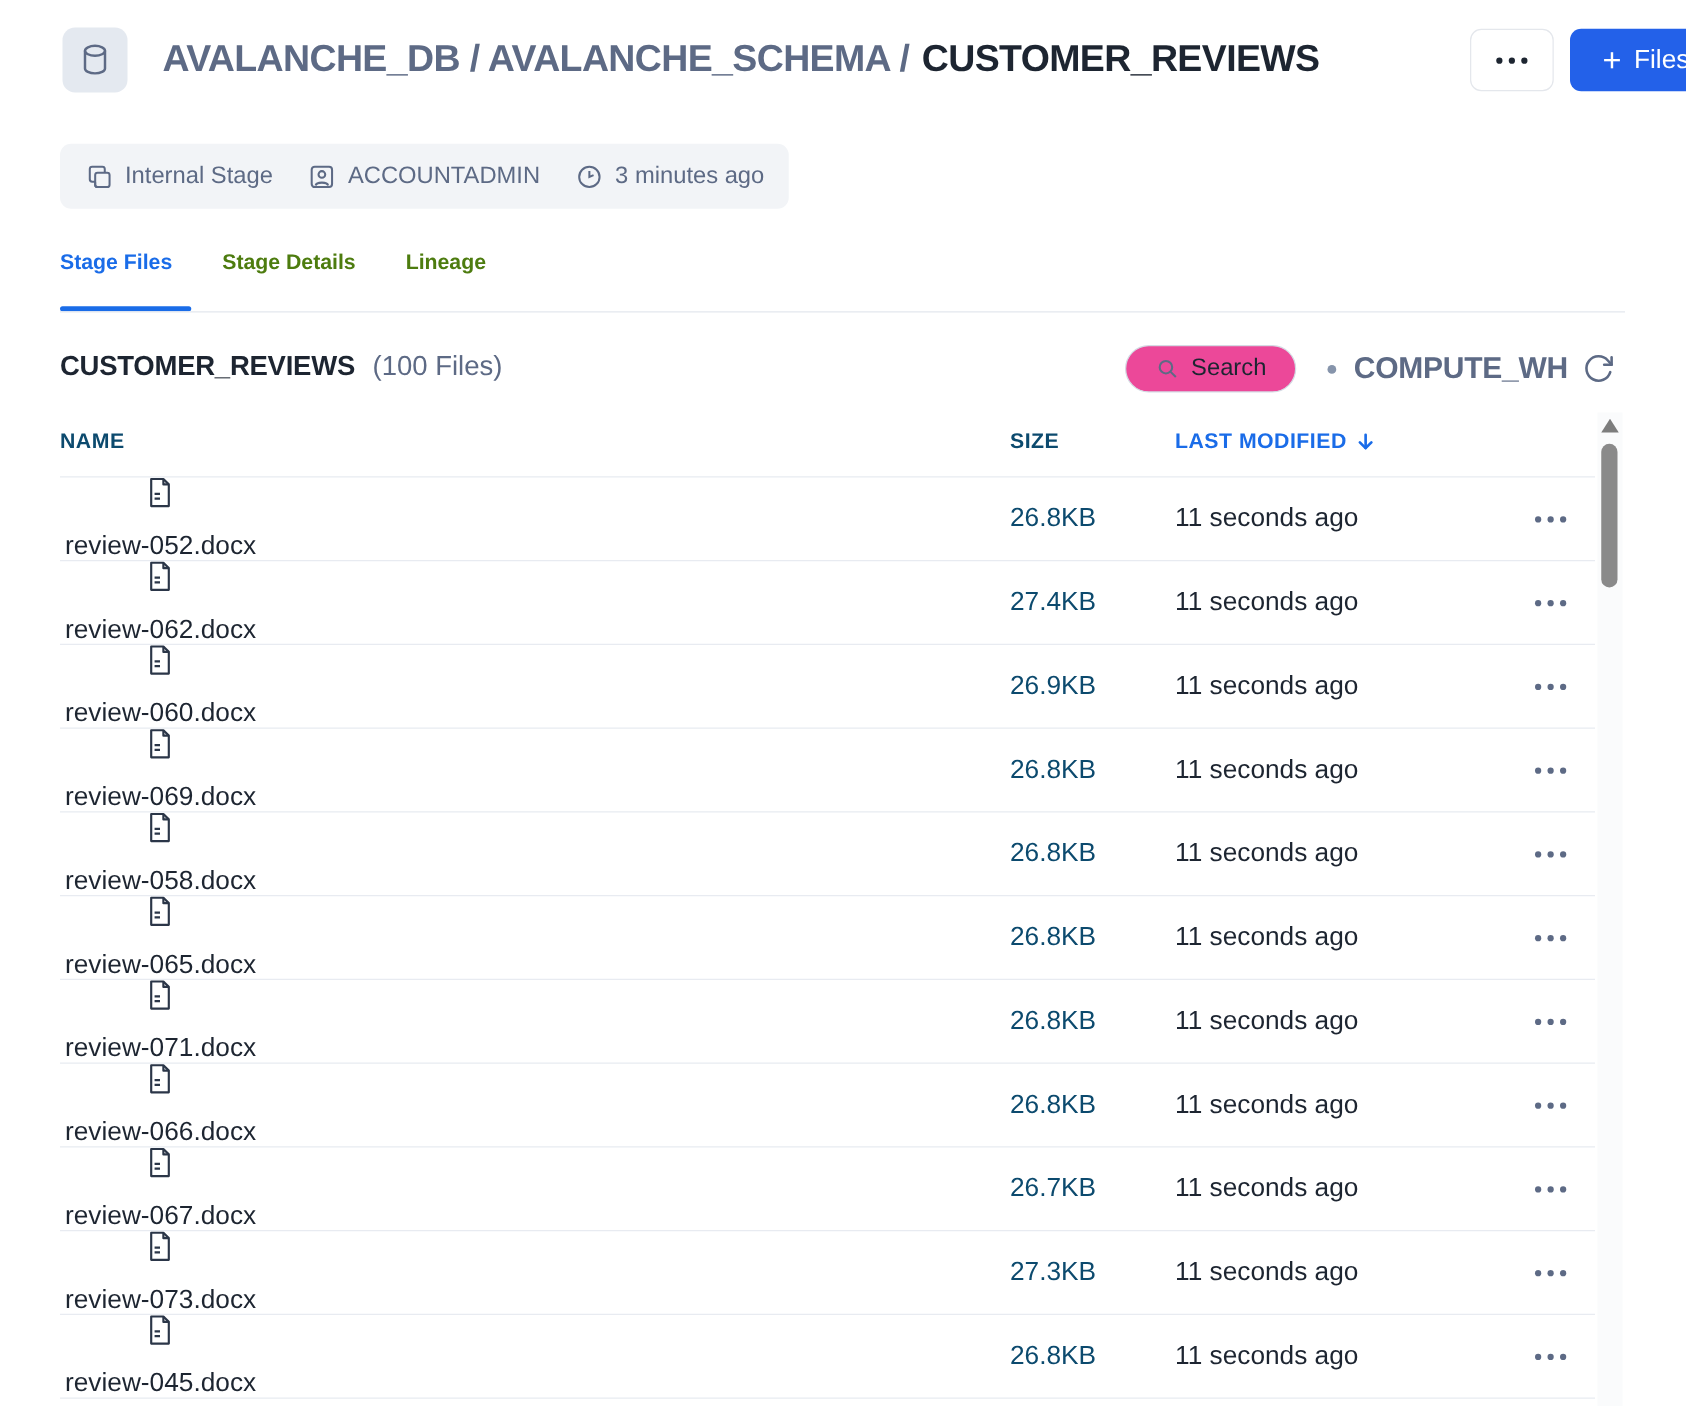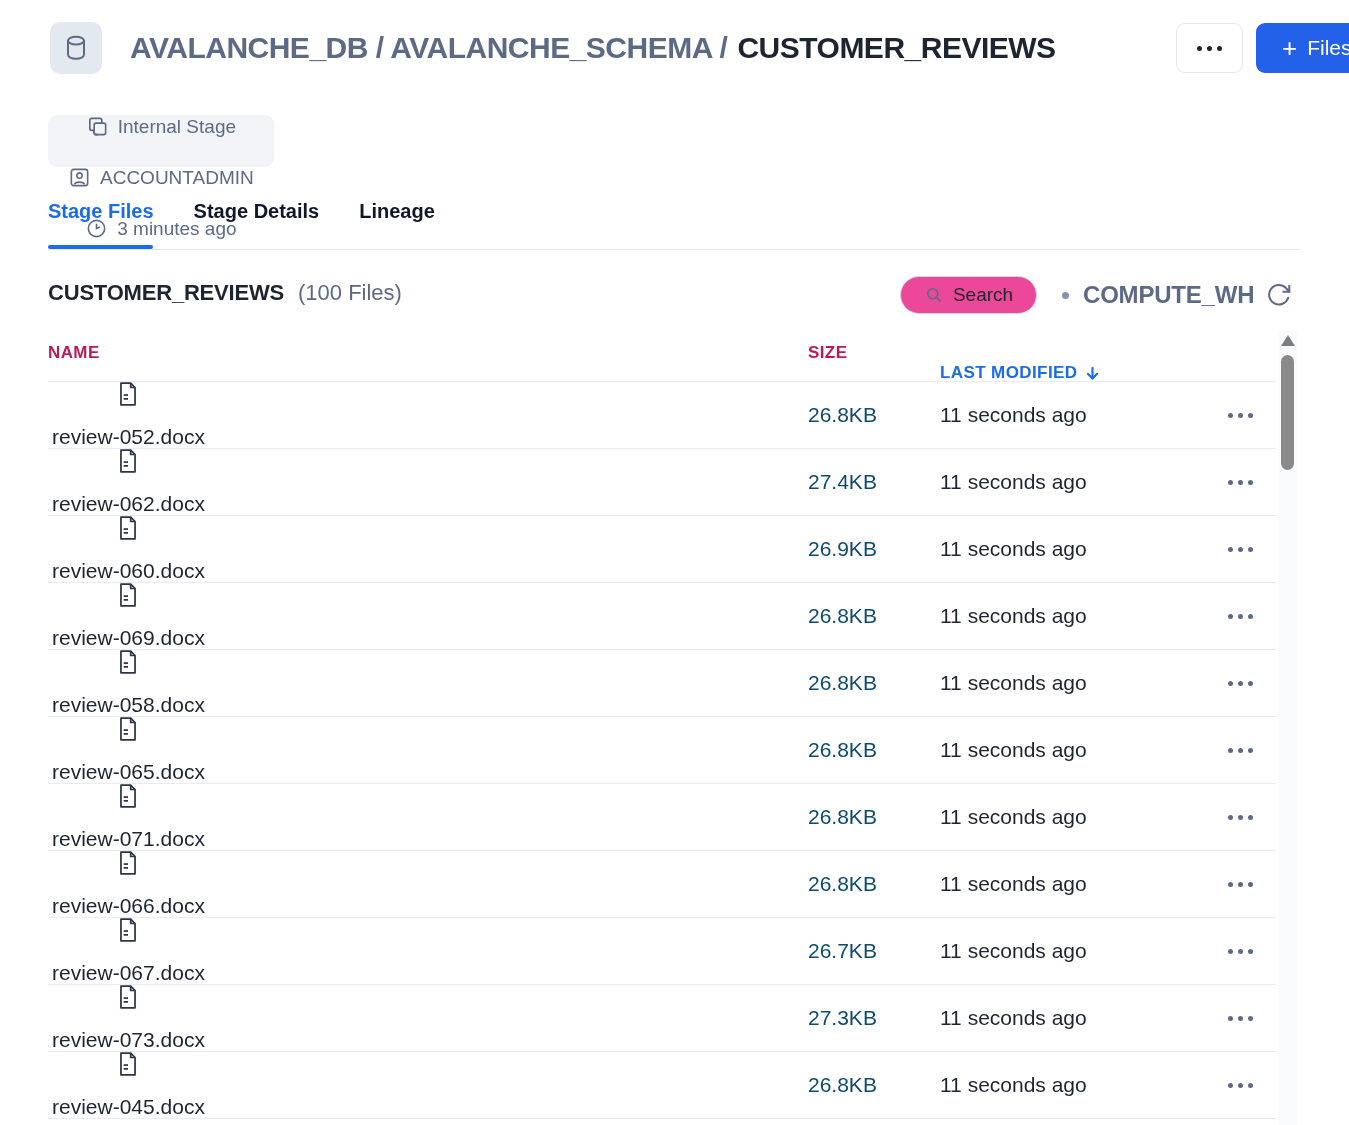--- a/index.html
+++ b/index.html
@@ -16,49 +16,49 @@
   .more-btn { position:absolute; left:1176px; top:23px; width:67px; height:50px; background:#fff;
     border:1px solid #e4e7ec; border-radius:9px; display:flex; align-items:center; justify-content:center; gap:5px; cursor:pointer; }
   .more-btn i { width:5px; height:5px; border-radius:50%; background:#1d2531; }
   .files-btn { position:absolute; left:1256px; top:23px; width:150px; height:50px; background:#2361e9;
     border:none; border-radius:9px; color:#fff; font-size:21px; font-weight:500;
     display:flex; align-items:center; justify-content:flex-start; padding-left:26px; gap:10px; cursor:pointer; }
   .files-btn .plus { font-size:26px; font-weight:400; line-height:1; }
 
   
   .meta-bar { position:absolute; left:48px; top:115px; height:52px; background:#f2f4f7; border-radius:9px;
-    display:flex; align-items:center; padding:0 20px; gap:28px;flex-direction:column; }
+    display:flex; align-items:center; padding:0 20px; gap:28px; }
   .meta-item { display:flex; align-items:center; gap:9px; color:#5d6a85; font-size:19px; white-space:nowrap; }
   .meta-item svg { flex:0 0 auto; }
 
   
-  .tabs { position:absolute; left:48px; top:200px; display:flex; gap:40px; font-size:20px; font-weight:600; }
-  .tab { color:#0f172a; padding-bottom:10px; cursor:pointer; }
+  .tabs { position:absolute; left:48px; top:200px; display:flex; gap:40px; font-size:17px; font-weight:600; }
+  .tab { color:#4d7c0f; padding-bottom:10px; cursor:pointer; }
   .tab.active { color:#1a6ce8; }
   .tab-underline { position:absolute; left:48px; top:245px; width:105px; height:4px; background:#1a6ce8; border-radius:2px; }
   .tabs-divider { position:absolute; left:48px; top:249px; width:1252px; height:1px; background:#e3e7ee; }
 
   
   .section-head { position:absolute; left:48px; top:280px; display:flex; align-items:baseline; gap:14px; }
   .section-title { font-size:22px; font-weight:700; color:#1d2531; letter-spacing:-0.2px; }
   .section-count { font-size:22px; color:#5d6a85; }
   .search-btn { position:absolute; left:900px; top:276px; width:137px; height:38px; background:#ec4899;
     border:1px solid #d4dae3; border-radius:19px; display:flex; align-items:center; justify-content:center; gap:9px;
     font-size:19px; font-weight:500; color:#1d2531; cursor:pointer; }
   .wh-group { position:absolute; left:1062px; top:276px; height:38px; display:flex; align-items:center; gap:14px; cursor:pointer; }
   .wh-dot { width:7px; height:7px; border-radius:50%; background:#8694ab; }
   .wh-label { font-size:24px; font-weight:600; color:#5d6a85; letter-spacing:-0.2px; }
   .refresh-btn { position:absolute; left:1264px; top:280px; width:30px; height:30px; background:none; border:none;
     display:flex; align-items:center; justify-content:center; cursor:pointer; }
 
   
-  .col-head { position:absolute; top:343px; font-size:17px; font-weight:700; letter-spacing:0.4px; color:#be185d; }
+  .col-head { position:absolute; top:343px; font-size:17px; font-weight:700; letter-spacing:0.4px; color:#0c4a6e; }
   .col-name { left:48px; }
   .col-size { left:808px; }
-  .col-mod  { left:940px; color:#1a6ce8; display:flex; align-items:center; gap:7px; cursor:pointer;margin-top:20px; }
+  .col-mod  { left:940px; color:#1a6ce8; display:flex; align-items:center; gap:7px; cursor:pointer; }
   .rows { position:absolute; left:48px; top:381px; width:1228px; }
   .row { position:relative; height:67px; display:flex; align-items:center; border-top:1px solid #e8ebf1; cursor:pointer; }
   .row .name-cell { display:flex; align-items:center; gap:18px; margin-left:4px; color:#1d2531; font-size:21px;flex-direction:column; }
   .row .size-cell { position:absolute; left:760px; color:#0c4a6e; font-size:21px; }
   .row .mod-cell  { position:absolute; left:892px; color:#1d2531; font-size:21px; }
   .row .dots-btn { position:absolute; left:1168px; width:48px; height:36px; background:none; border:none;
     display:flex; align-items:center; justify-content:center; gap:5px; cursor:pointer; }
   .row .dots-btn i { width:5px; height:5px; border-radius:50%; background:#5d6a85; }
   .rows-bottom-divider { position:absolute; left:48px; top:1118px; width:1228px; height:1px; background:#e8ebf1; }
 

